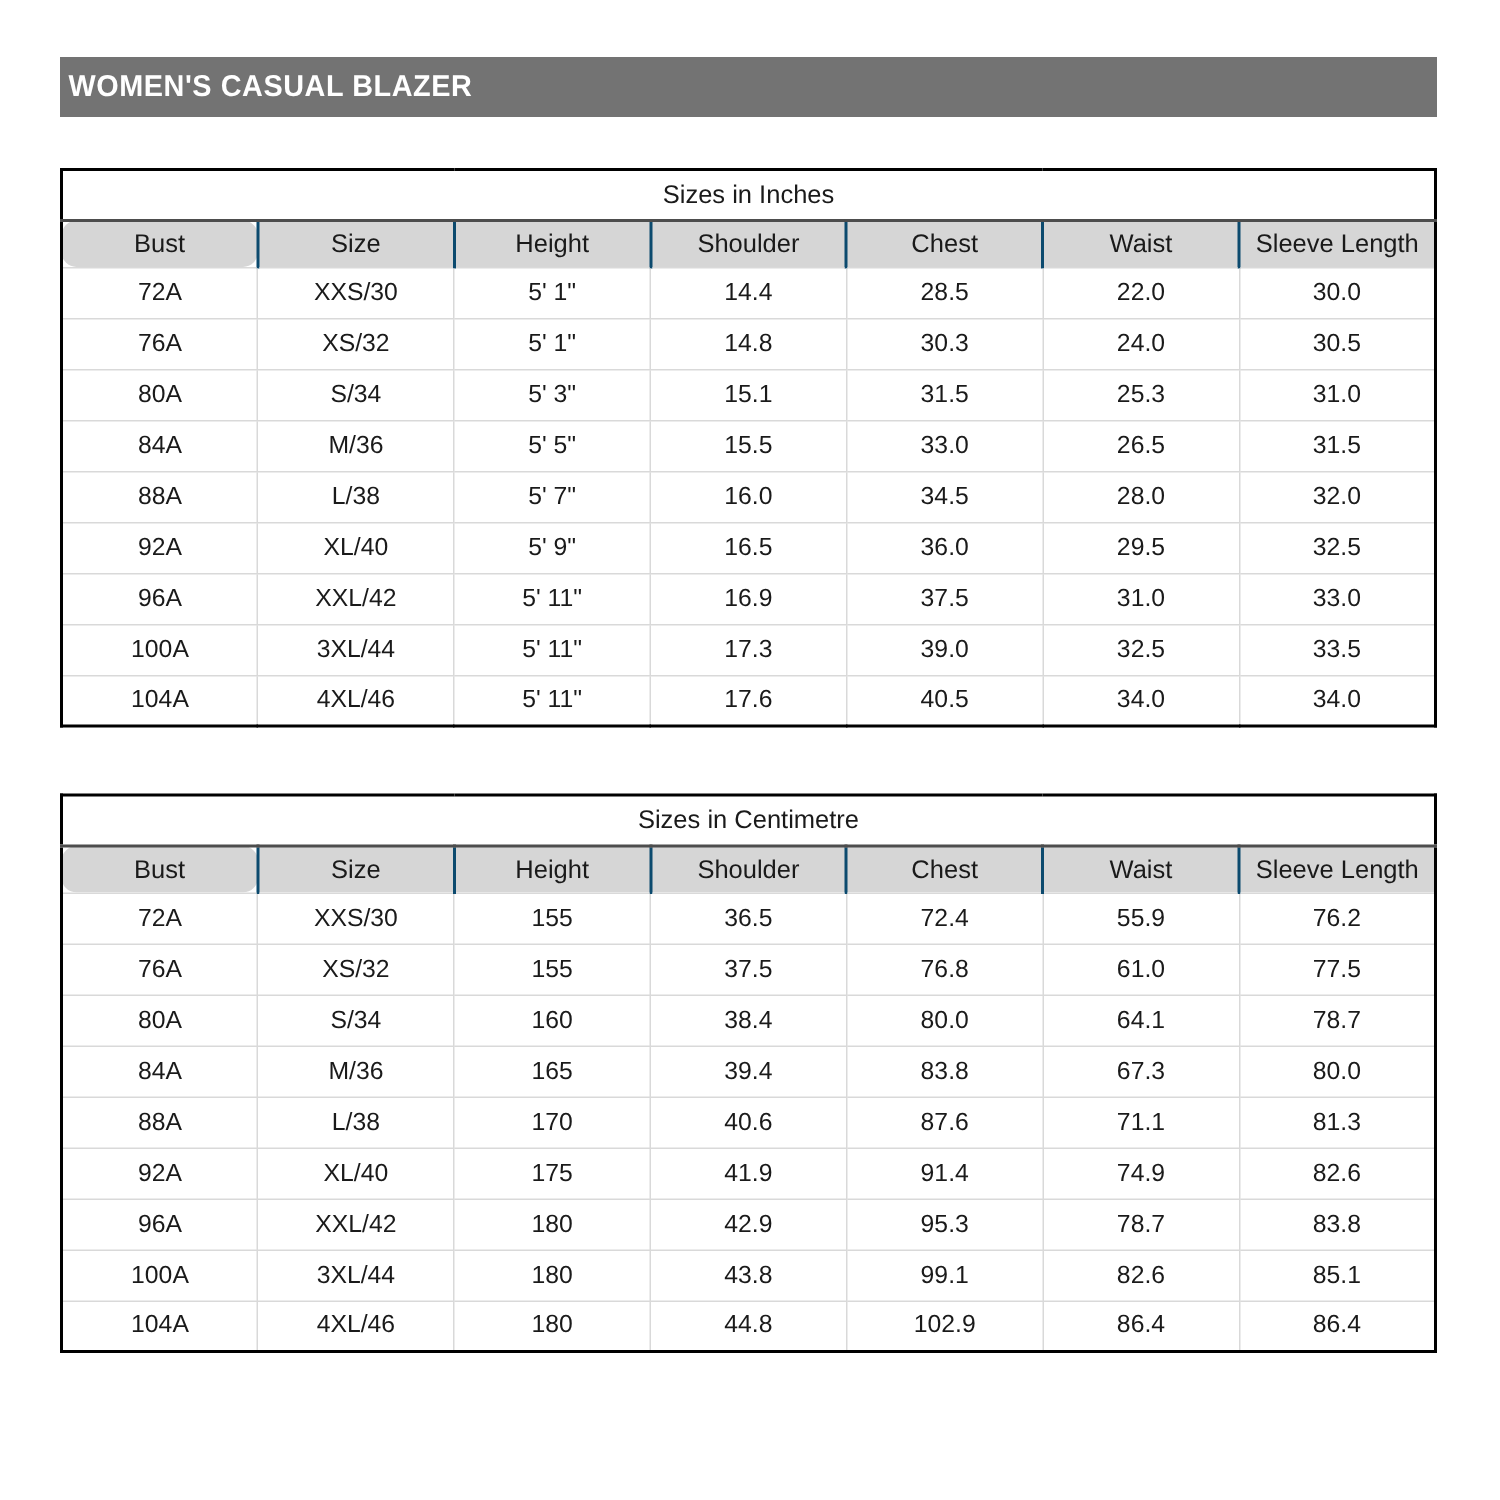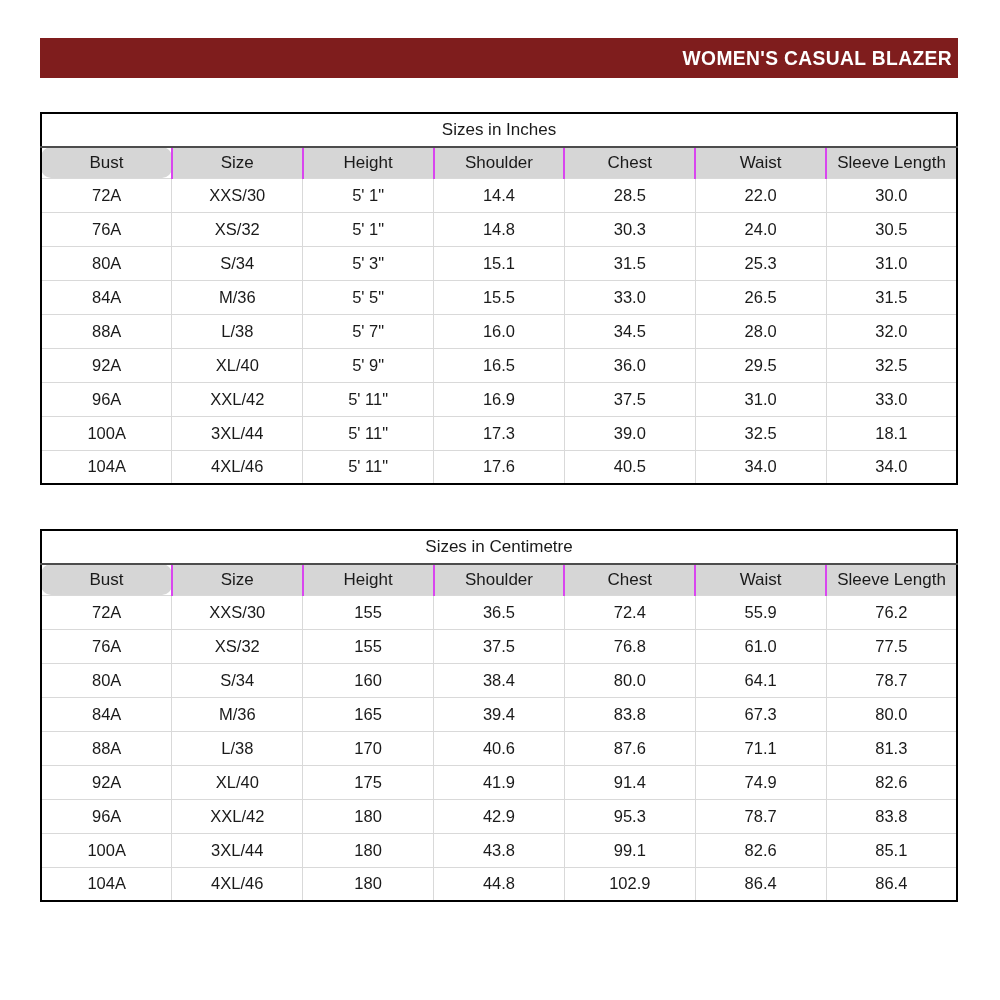--- a/index.html
+++ b/index.html
@@ -13,24 +13,24 @@
     color: #1a1a1a;
   }
   .page {
     width: 1000px;
     height: 1000px;
     padding: 38px 42px 0 40px;
   }
   .title-bar {
     width: 918px;
     height: 40px;
-    background: #7f1d1d;
+    background: #737373;
     display: flex;
     align-items: center;
-    justify-content: flex-end;
+    justify-content: flex-start;
   }
   .title-bar .title-text {
     color: #ffffff;
     font-size: 20px;
     font-weight: bold;
     letter-spacing: 0.4px;
     transform: scaleX(0.96);
     white-space: nowrap;
   }
   .size-table {
@@ -50,21 +50,21 @@
     border-bottom: 2px solid #4d4d4d;
     padding: 0;
   }
   .col-header {
     height: 31px;
     background: #d6d6d6;
     font-weight: normal;
     font-size: 17px;
     text-align: center;
     vertical-align: middle;
-    border-left: 2px solid #d946ef;
+    border-left: 2px solid #0c4a6e;
     border-bottom: 1px solid #d9d9d9;
     padding: 0;
   }
   .col-header:first-child { border-left: none; border-radius: 10px; }
   .size-table td {
     height: 34px;
     font-size: 16.5px;
     text-align: center;
     vertical-align: middle;
     border: 1px solid #d9d9d9;
@@ -164,21 +164,21 @@
           <td>31.0</td>
           <td>33.0</td>
         </tr>
         <tr>
           <td>100A</td>
           <td>3XL/44</td>
           <td>5' 11"</td>
           <td>17.3</td>
           <td>39.0</td>
           <td>32.5</td>
-          <td>18.1</td>
+          <td>33.5</td>
         </tr>
         <tr>
           <td>104A</td>
           <td>4XL/46</td>
           <td>5' 11"</td>
           <td>17.6</td>
           <td>40.5</td>
           <td>34.0</td>
           <td>34.0</td>
         </tr>

